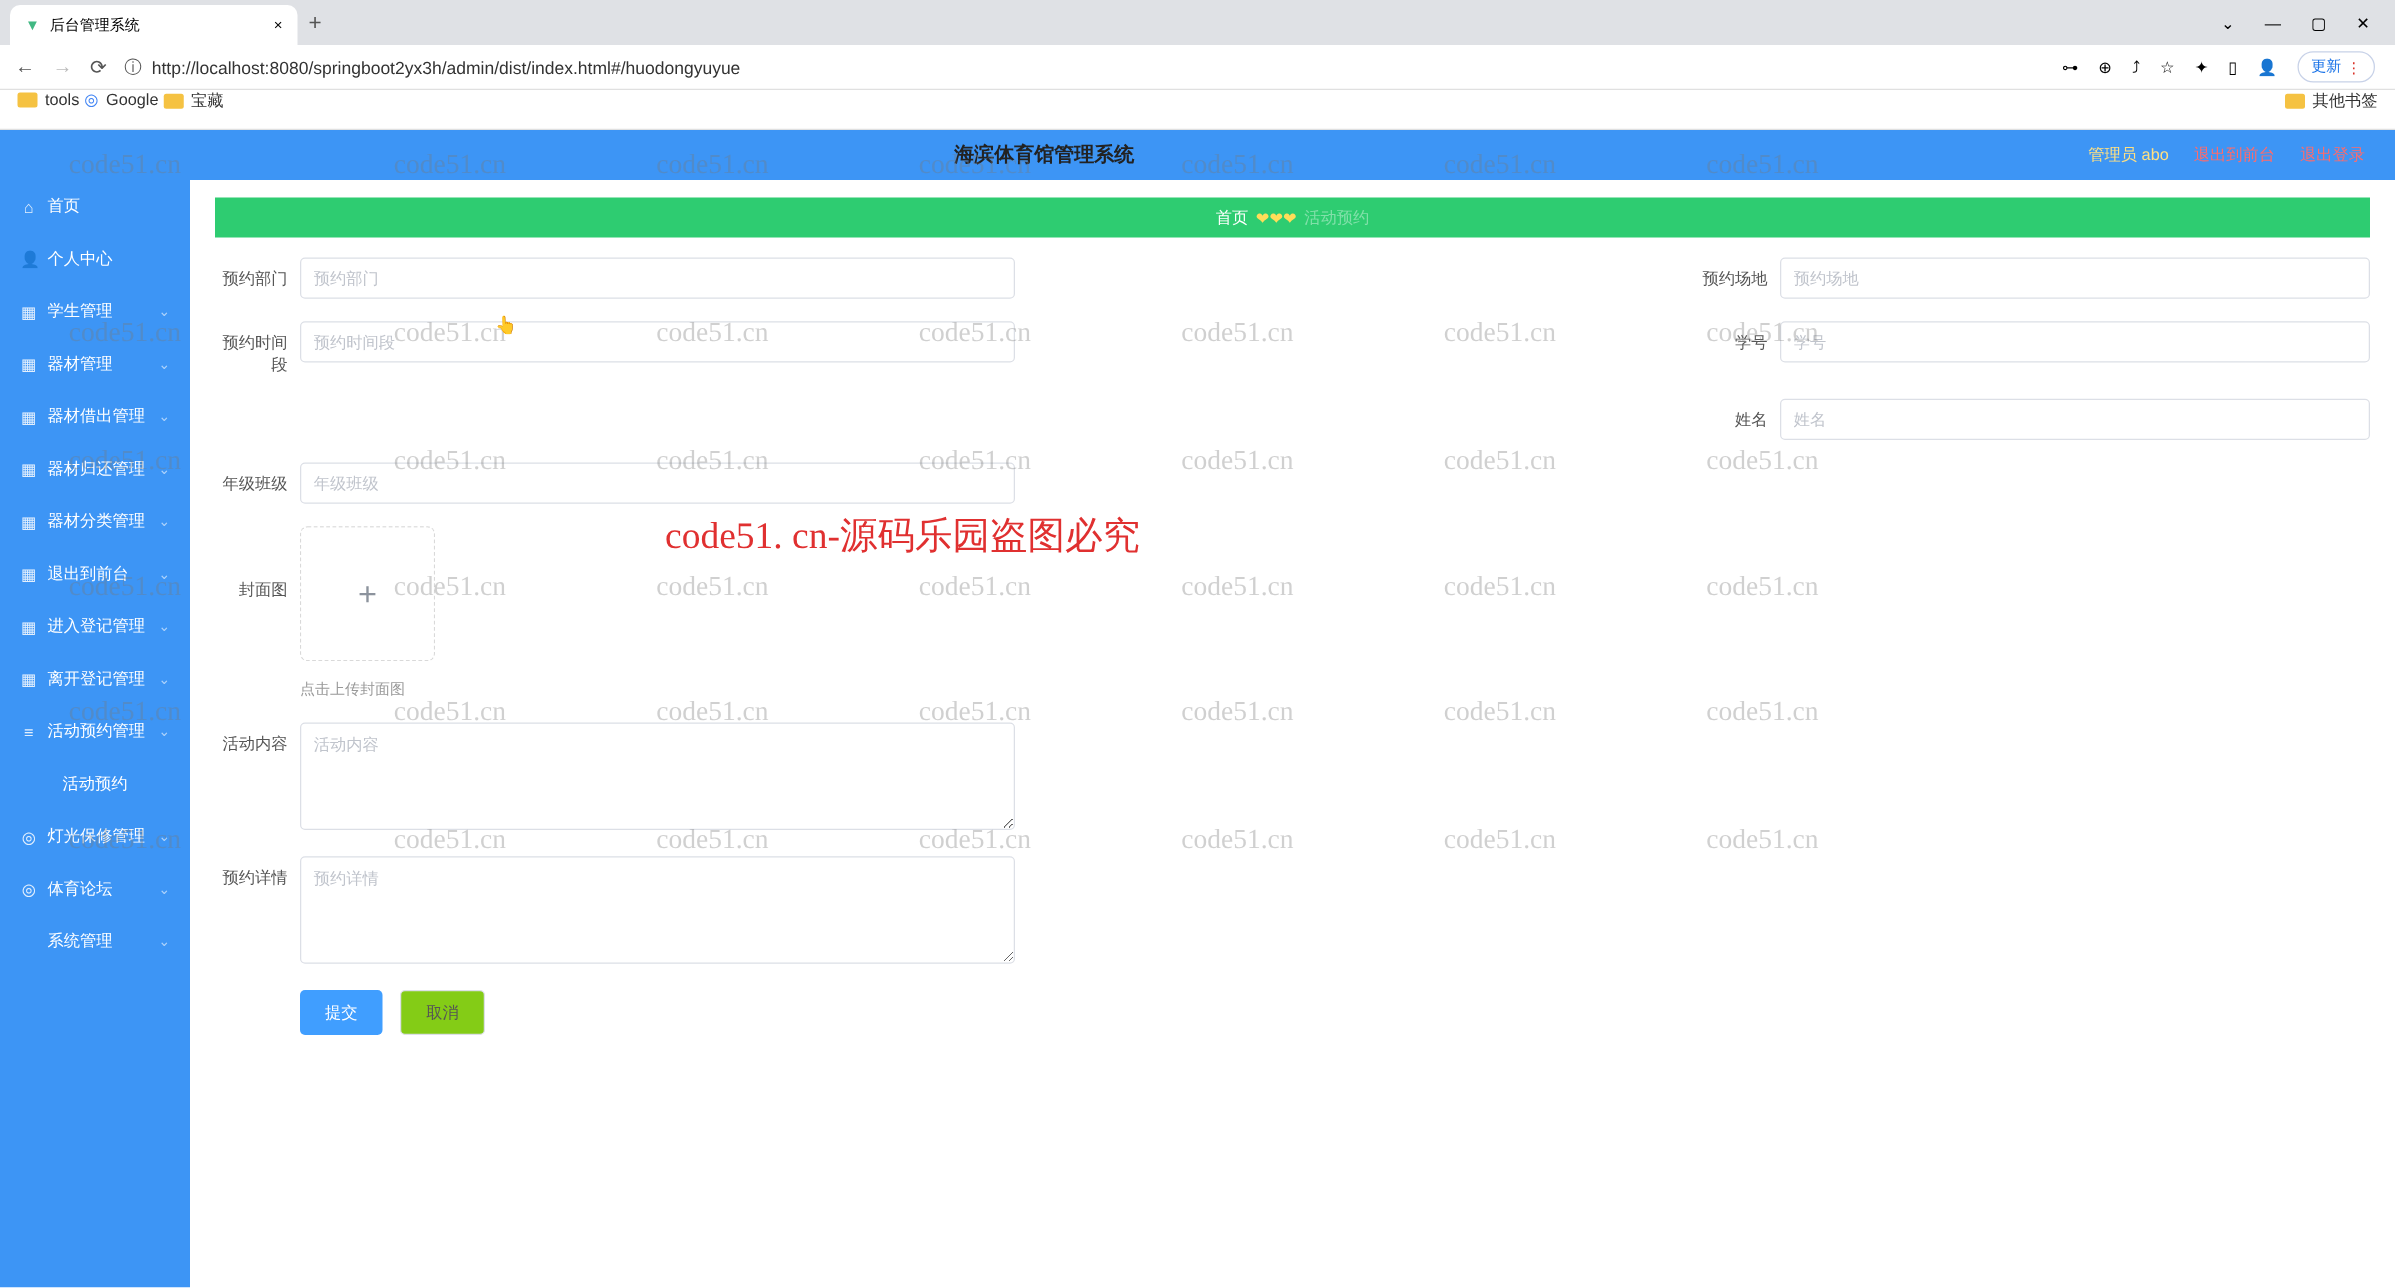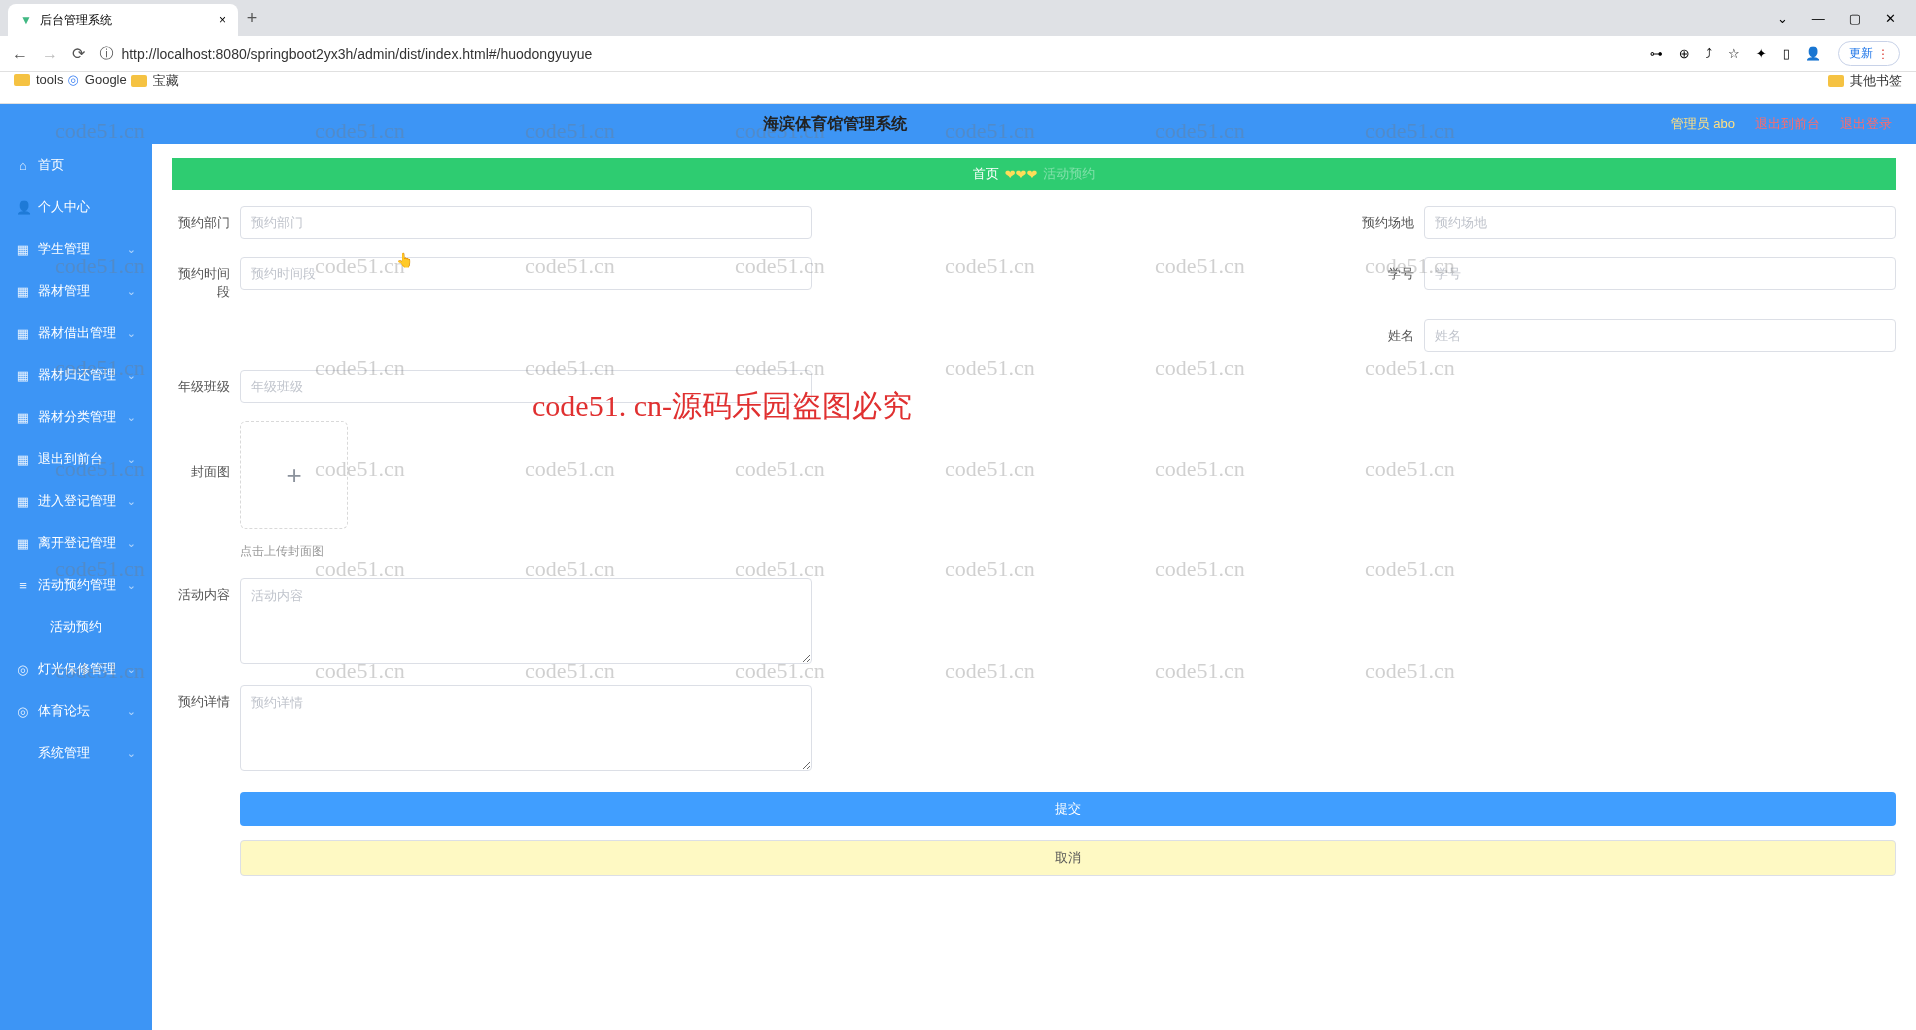--- a/index.html
+++ b/index.html
@@ -54,24 +54,24 @@
 .form-input { flex: 1; }
 input[type=text], textarea { width: 100%; border: 1px solid #dcdfe6; border-radius: 4px; padding: 8px 10px; font-size: 13px; color: #333; background: #fff; }
 ::placeholder { color: #c0c4cc; }
 textarea { height: 86px; resize: vertical; }
 .date-input { display: flex; align-items: center; gap: 6px; border: 1px solid #dcdfe6; border-radius: 4px; padding: 7px 10px; font-size: 13px; color: #555; width: 100%; background: #fff; }
 .clock-icon { color: #c0c4cc; }
 
 .upload-box { width: 108px; height: 108px; border: 1px dashed #d9d9d9; border-radius: 6px; display: flex; align-items: center; justify-content: center; color: #8c939d; font-size: 26px; cursor: pointer; }
 .upload-hint { color: #999; font-size: 12px; margin-top: 14px; font-family: Liberation Serif, serif; }
 
-.form-buttons { display: flex; gap: 14px; margin-top: 10px; margin-left: 68px; flex-direction: column; }
+.form-buttons { display: flex; gap: 14px; margin-top: 10px; margin-left: 68px; }
 .btn { padding: 8px 20px; border-radius: 4px; font-size: 13px; cursor: pointer; border: none; }
 .btn-primary { background: #409eff; color: #fff; }
-.btn-default { background: #fef9c3; color: #555; border: 1px solid #dcdfe6; }
+.btn-default { background: #84cc16; color: #555; border: 1px solid #dcdfe6; }
 
 
 .watermark { position: absolute; color: rgba(120,120,120,0.35); font-size: 22px; font-family: Liberation Serif, serif; pointer-events: none; z-index: 50; white-space: nowrap; }
 .big-wm { position: absolute; color: #e03030; font-size: 30px; font-family: "SimSun", serif; pointer-events: none; z-index: 51; white-space: nowrap; }
 .cursor { position: absolute; left: 396px; top: 252px; font-size: 14px; z-index: 60; }
 </style>
 </head>
 <body>
 
 <div class="browser-top">
@@ -332,14 +332,14 @@
     <div class="watermark" style="left: 1155px; top: 556px;">code51.cn</div>
     <div class="watermark" style="left: 1365px; top: 556px;">code51.cn</div>
     <div class="watermark" style="left: 55px; top: 658px;">code51.cn</div>
     <div class="watermark" style="left: 315px; top: 658px;">code51.cn</div>
     <div class="watermark" style="left: 525px; top: 658px;">code51.cn</div>
     <div class="watermark" style="left: 735px; top: 658px;">code51.cn</div>
     <div class="watermark" style="left: 945px; top: 658px;">code51.cn</div>
     <div class="watermark" style="left: 1155px; top: 658px;">code51.cn</div>
     <div class="watermark" style="left: 1365px; top: 658px;">code51.cn</div>
   </div>
-<div class="big-wm" style="left:532px; top:386px">code51. cn-源码乐园盗图必究</div>
+<div class="big-wm" style="left:532px; top:408px">code51. cn-源码乐园盗图必究</div>
 <div class="cursor">👆</div>
 
 </body></html>

